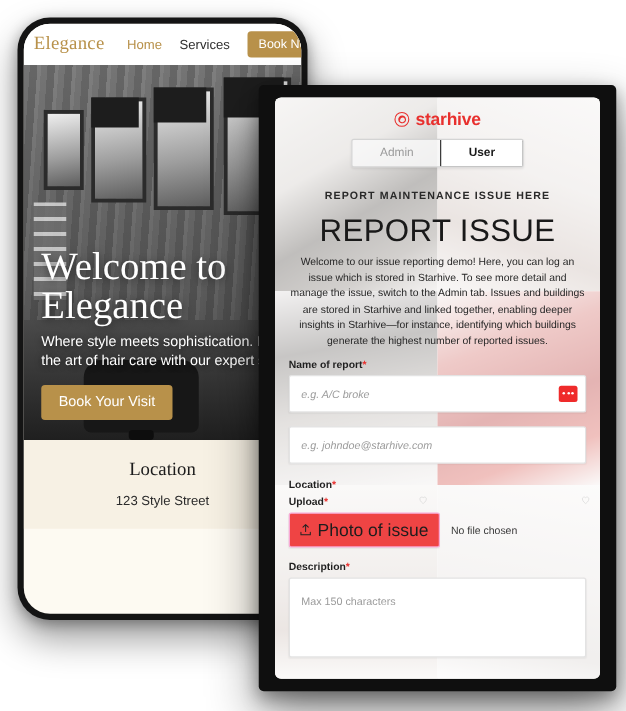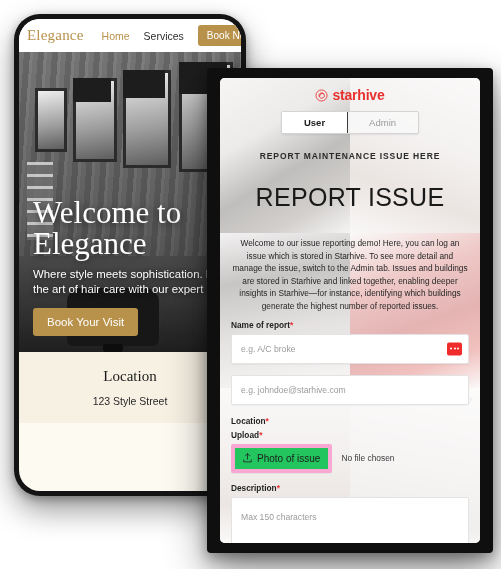--- a/index.html
+++ b/index.html
@@ -147,53 +147,53 @@
   .tabwrap{
     display:flex;border:1px solid #d4d4d4;border-radius:2px;overflow:hidden;
     background:rgba(248,248,248,.85);box-shadow:0 1px 2px rgba(0,0,0,.08);
   }
   .tab{
     font-size:9.5px;padding:5px 22px;color:#9a9a9a;background:transparent;
   }
   .tab.sel{background:#fff;color:#1b1b1b;font-weight:700;border:1.5px solid #3c3c3c;margin:-1px;}
   .t-sub{
     text-align:center;font-size:8.5px;font-weight:700;letter-spacing:.9px;
-    color:#2a2a2a;margin:17px 0 12px;
+    color:#2a2a2a;margin:17px 0 0;
   }
   .t-title{
     text-align:center;font-size:25px;letter-spacing:.3px;color:#191919;
-    margin:10px 0 25px;font-weight:400;
+    margin:10px 0 3px;font-weight:400;
   }
   .t-desc{
     text-align:center;font-size:8.3px;line-height:1.52;color:#262626;
     padding:0 11px;margin:0 0 7px;
   }
   .form{padding:0 11px 0;flex:1;overflow:hidden;}
   .lbl{
     font-size:8.3px;font-weight:700;color:#1f1f1f;margin:0 0 4px;
   }
   .req{color:#e8302e;}
   .field{
     background:#fff;border:1px solid #e3e3e3;border-radius:2px;height:28px;
     display:flex;align-items:center;padding:0 9px;margin:0 0 11px;
-    box-shadow:0 1px 1px rgba(0,0,0,.04);position:relative;
+    box-shadow:0 1px 1px rgba(0,0,0,.04);position:relative;font-style:italic;
   }
   .ph{font-size:8.6px;color:#9b9b9b;}
   .val{font-size:8.8px;color:#1b1b1b;font-weight:700;}
   .dots-btn{
     position:absolute;right:6px;top:50%;transform:translateY(-50%);
     width:15px;height:13px;background:#ef2b2b;border-radius:2px;
     display:flex;align-items:center;justify-content:center;gap:1.5px;
   }
   .dots-btn i{width:2px;height:2px;background:#fff;border-radius:50%;display:block;}
   .chev{position:absolute;right:9px;top:50%;transform:translateY(-50%);}
   .uploadrow{display:flex;align-items:center;margin:0 0 10px;}
   .upbtn{
-    background:#22c55e;border:4px solid #f9a8d4;border-radius:2px;
-    font-size:10px;color:#1d1d1d;padding:5px 8px;display:flex;align-items:center;gap:5px;
+    background:#ef4444;border:1px solid #f9a8d4;border-radius:2px;
+    font-size:14px;color:#1d1d1d;padding:5px 8px;display:flex;align-items:center;gap:5px;
     box-shadow:0 1px 1px rgba(0,0,0,.05);
   }
   .nofile{font-size:8.4px;color:#3a3a3a;margin-left:9px;}
   .textarea{
     background:#fff;border:1px solid #e3e3e3;border-radius:2px;height:64px;
     padding:8px 9px;box-sizing:border-box;box-shadow:0 1px 1px rgba(0,0,0,.04);
   }
   svg{display:block;}
 </style>
 </head>
@@ -274,22 +274,22 @@
         <div class="t-logo">
           <svg width="13" height="13" viewBox="0 0 24 24">
             <circle cx="12" cy="12" r="10.2" fill="none" stroke="#e8302e" stroke-width="1.6"></circle>
             <path d="M16.6 9.2a5 5 0 1 0 .6 4.4c.7-2.6-1.2-5-3.6-5.2-2.9-.2-5 2-5 4.6" fill="none" stroke="#e8302e" stroke-width="1.7" stroke-linecap="round"></path>
           </svg>
           <span class="lg-txt">starhive</span>
         </div>
 
         <div class="tabs">
           <div class="tabwrap">
+            <div class="tab">Admin</div>
             <div class="tab sel">User</div>
-            <div class="tab">Admin</div>
           </div>
         </div>
 
         <div class="t-sub">REPORT MAINTENANCE ISSUE HERE</div>
         <div class="t-title">REPORT ISSUE</div>
         <div class="t-desc">Welcome to our issue reporting demo! Here, you can log an issue which is stored in Starhive. To see more detail and manage the issue, switch to the Admin tab. Issues and buildings are stored in Starhive and linked together, enabling deeper insights in Starhive—for instance, identifying which buildings generate the highest number of reported issues.</div>
 
         <div class="form">
 
           <div class="lbl">

